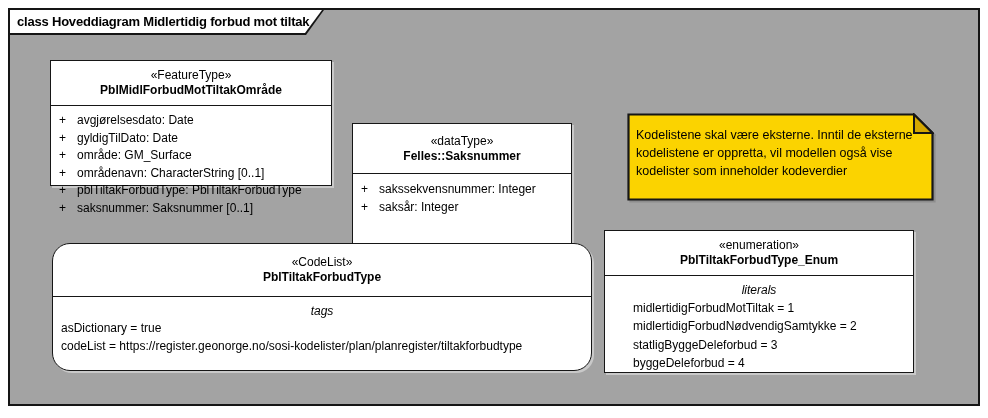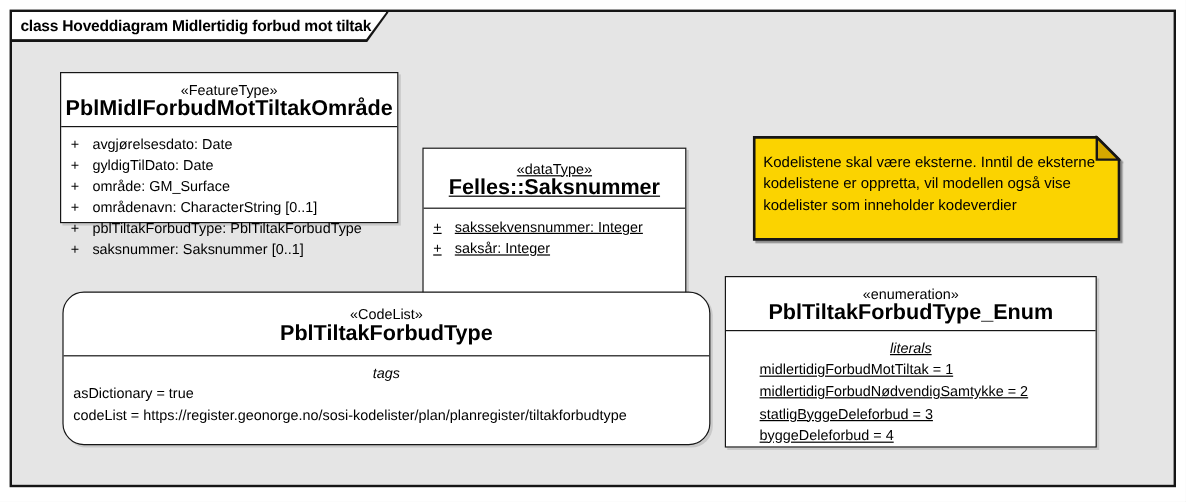--- a/index.html
+++ b/index.html
@@ -11,21 +11,21 @@
     position: relative;
     overflow: hidden;
   }
   .canvas { position: absolute; inset: 0; background: #fff; }
 
   
   .frame {
     position: absolute; left: 8px; top: 8px;
     width: 972px; height: 398px;
     border: 2px solid #151515;
-    background: #e5e5e5;
+    background: #a3a3a3;
   }
   .frame-tab {
     position: absolute; left: 0px; top: 0px;
     width: 314px; height: 25px;
     background: #151515;
     clip-path: polygon(0 0, 100% 0, calc(100% - 18px) 100%, 0 100%);
   }
   .frame-tab-inner {
     position: absolute; left: 0; top: 0;
     width: calc(100% - 2px); height: calc(100% - 2px);
@@ -48,43 +48,43 @@
     font-size: 12px;
   }
   .uml-header {
     display: flex; flex-direction: column;
     align-items: center; justify-content: center;
     border-bottom: 1.5px solid #161616;
     text-align: center;
     line-height: 15px;
   }
   .uml-stereotype { font-size: 12px; }
-  .uml-name { font-size: 18px; font-weight: bold; }
+  .uml-name { font-size: 12px; font-weight: bold; }
   .uml-compartment { padding: 6px 8px 2px 8px; }
   .member-row { display: flex; line-height: 17.5px; white-space: nowrap; }
   .member-row .vis { width: 18px; flex: 0 0 18px; }
   .section-label {
     text-align: center; font-style: italic; line-height: 17px;
   }
   .plain-row { line-height: 17.5px; white-space: nowrap; }
 
   
   #feature-box  { left: 40px;  top: 50px;  width: 282px; height: 126px; }
   #feature-box .uml-header { height: 45px; }
 
-  #datatype-box { left: 342px; top: 113px; width: 220px; height: 122px; text-decoration: underline; }
+  #datatype-box { left: 342px; top: 113px; width: 220px; height: 122px; }
   #datatype-box .uml-header { height: 50px; }
   #datatype-box .member-row { line-height: 18px; }
 
   #codelist-box { left: 42px;  top: 233px; width: 540px; height: 128px; border-radius: 18px; }
   #codelist-box .uml-header { height: 53px; }
 
   #enum-box     { left: 594px; top: 220px; width: 310px; height: 143px; }
   #enum-box .uml-header { height: 45px; }
-  #enum-box .uml-compartment { padding-left: 28px; text-decoration: underline; }
+  #enum-box .uml-compartment { padding-left: 28px; }
   #enum-box .plain-row { line-height: 18.3px; }
   #enum-box .section-label { margin-left: -20px; }
 
   
   .note {
     position: absolute; left: 617px; top: 103px;
     width: 307px; height: 88px;
   }
   .note svg { position: absolute; inset: 0; filter: drop-shadow(2px 2px 0 #8d8d8d); }
   .note-text {

